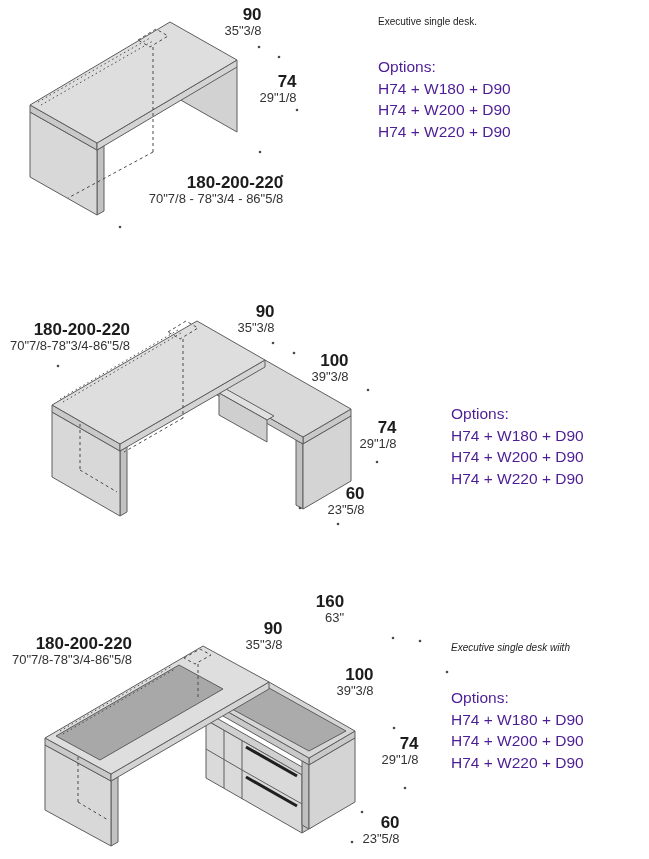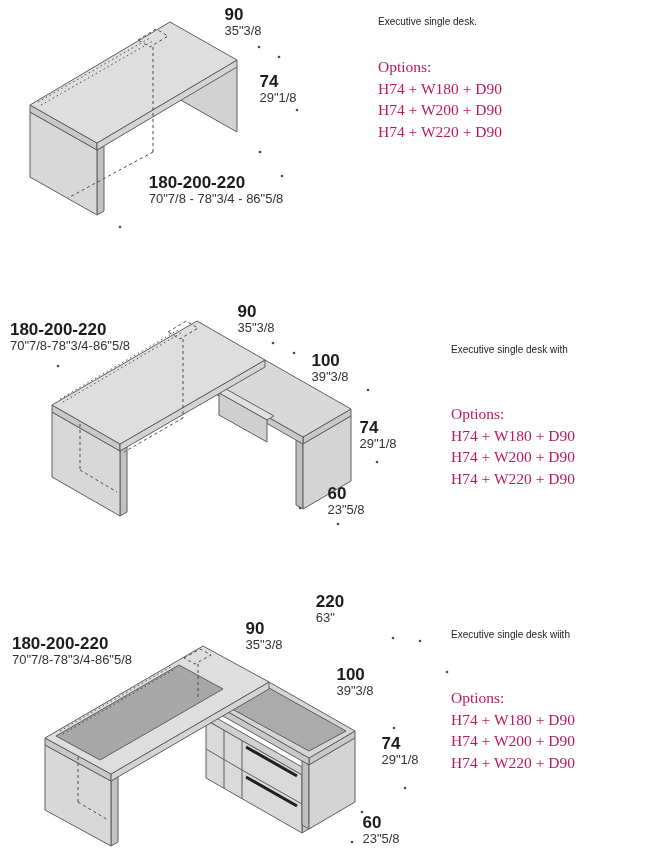--- a/index.html
+++ b/index.html
@@ -1,24 +1,24 @@
 <!DOCTYPE html>
 <html><head>
 <meta charset="utf-8">
 <style>
   html,body{margin:0;padding:0;background:#ffffff;}
   body{width:649px;height:859px;position:relative;overflow:hidden;
        font-family:"Liberation Sans","DejaVu Sans",sans-serif;color:#1f1f1f;}
   .stage{position:absolute;inset:0;}
   svg{position:absolute;display:block;}
-  .dim{position:absolute;transform:translateX(-50%);text-align:left;white-space:nowrap;}
+  .dim{position:absolute;transform:translateX(-50%);text-align:right;white-space:nowrap;}
   .dim-cm{font-size:17px;font-weight:bold;line-height:16px;color:#1c1c1c;}
   .dim-in{font-size:13px;line-height:13px;margin-top:1px;color:#333333;}
   .title-block{position:absolute;font-size:10px;line-height:20.5px;color:#222222;white-space:nowrap;}
-  .options-block{position:absolute;font-size:15.5px;line-height:21.6px;color:#be185d;white-space:nowrap;font-family:Liberation Serif, serif;}
+  .options-block{position:absolute;font-size:15.5px;line-height:21.6px;color:#4c1d95;white-space:nowrap;}
   .poly{stroke:#5e5e5e;stroke-width:1;stroke-linejoin:round;}
   .hid{fill:none;stroke:#4a4a4a;stroke-width:1;}
   .dash{stroke-dasharray:3,3;}
   .dot{stroke-dasharray:1.5,3;}
   .handle{stroke:#1f1f1f;stroke-width:3;}
   .edge{fill:none;stroke:#5e5e5e;stroke-width:1;}
 </style>
 </head>
 <body>
 
@@ -119,21 +119,20 @@
     <div class="dim" style="left:378px;top:420px;">
       <div class="dim-cm">74</div>
       <div class="dim-in">29"1/8</div>
     </div>
     <div class="dim" style="left:346px;top:486px;">
       <div class="dim-cm">60</div>
       <div class="dim-in">23"5/8</div>
     </div>
 
     <div class="title-block" style="left:451px;top:340px;">
-      <div>Executive single desk with</div>
     </div>
     <div class="options-block" style="left:451px;top:403px;">
       <div>Options:</div>
       <div>H74 + W180 + D90</div>
       <div>H74 + W200 + D90</div>
       <div>H74 + W220 + D90</div>
     </div>
   </div>
 
   <div>
@@ -170,21 +169,21 @@
           <circle cx="420" cy="641" r="1.3"></circle>
         <circle cx="447" cy="672" r="1.3"></circle>
           <circle cx="394" cy="728" r="1.3"></circle>
         <circle cx="405" cy="788" r="1.3"></circle>
           <circle cx="362" cy="812" r="1.3"></circle>
         <circle cx="352" cy="842" r="1.3"></circle>
       </g>
     </svg>
 
     <div class="dim" style="left:330px;top:594px;">
-      <div class="dim-cm">220</div>
+      <div class="dim-cm">160</div>
       <div class="dim-in">63"</div>
     </div>
     <div class="dim" style="left:264px;top:621px;">
       <div class="dim-cm">90</div>
       <div class="dim-in">35"3/8</div>
     </div>
     <div class="dim" style="left:72px;top:636px;">
       <div class="dim-cm">180-200-220</div>
       <div class="dim-in">70"7/8-78"3/4-86"5/8</div>
     </div>
@@ -194,21 +193,21 @@
     </div>
     <div class="dim" style="left:400px;top:736px;">
       <div class="dim-cm">74</div>
       <div class="dim-in">29"1/8</div>
     </div>
     <div class="dim" style="left:381px;top:815px;">
       <div class="dim-cm">60</div>
       <div class="dim-in">23"5/8</div>
     </div>
 
-    <div class="title-block" style="left:451px;top:625px;">
+    <div class="title-block" style="left:451px;top:638px;font-style:italic;">
       <div>Executive single desk wiith</div>
     </div>
     <div class="options-block" style="left:451px;top:687px;">
       <div>Options:</div>
       <div>H74 + W180 + D90</div>
       <div>H74 + W200 + D90</div>
       <div>H74 + W220 + D90</div>
     </div>
   </div>
 

